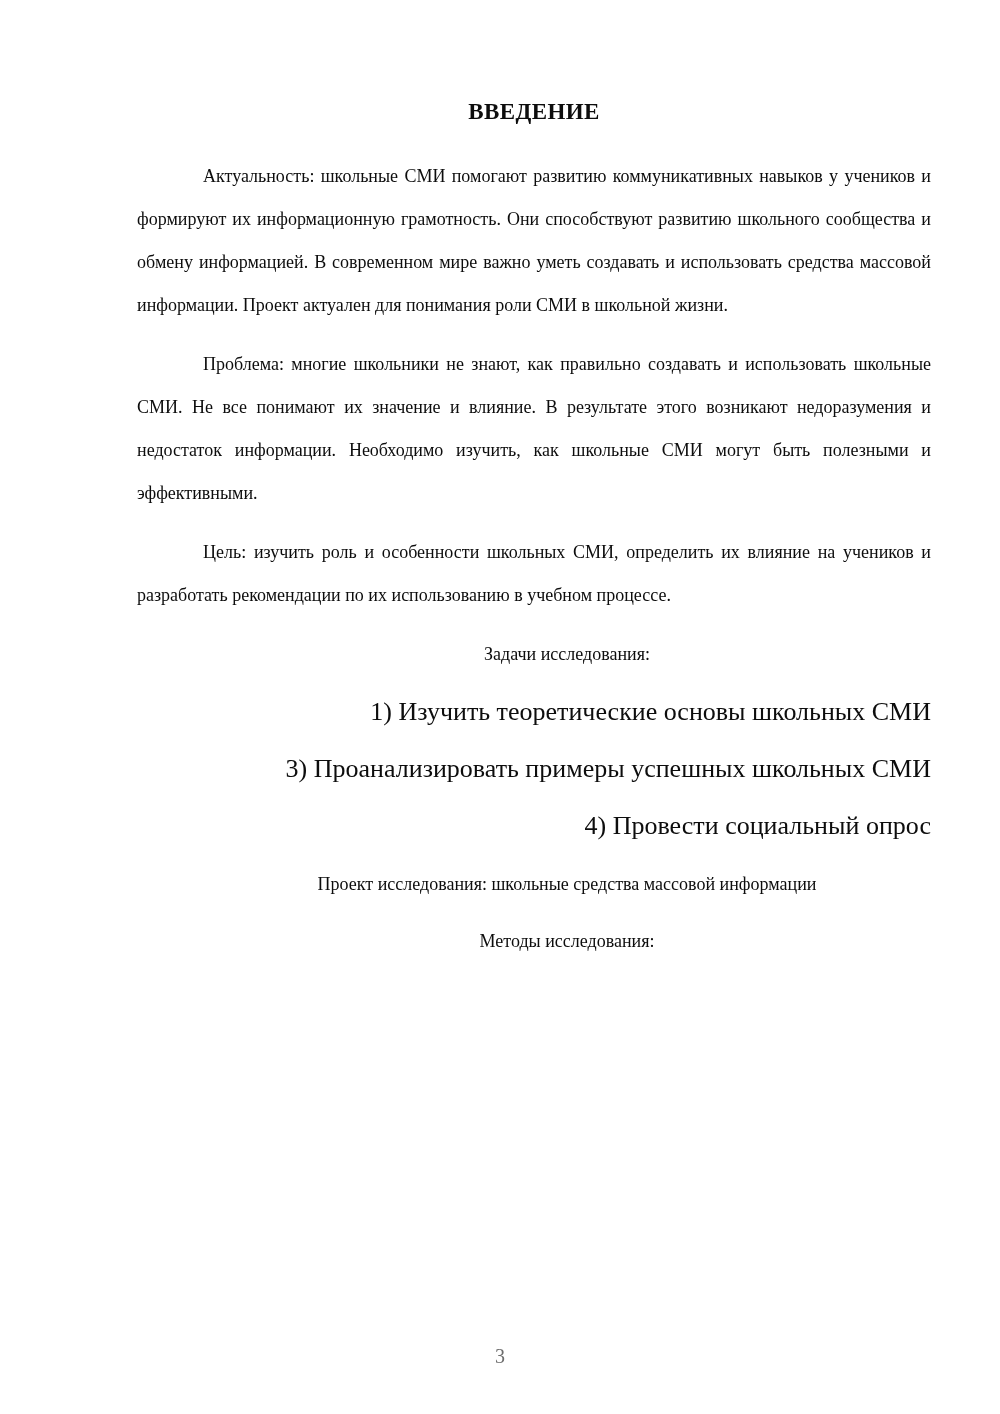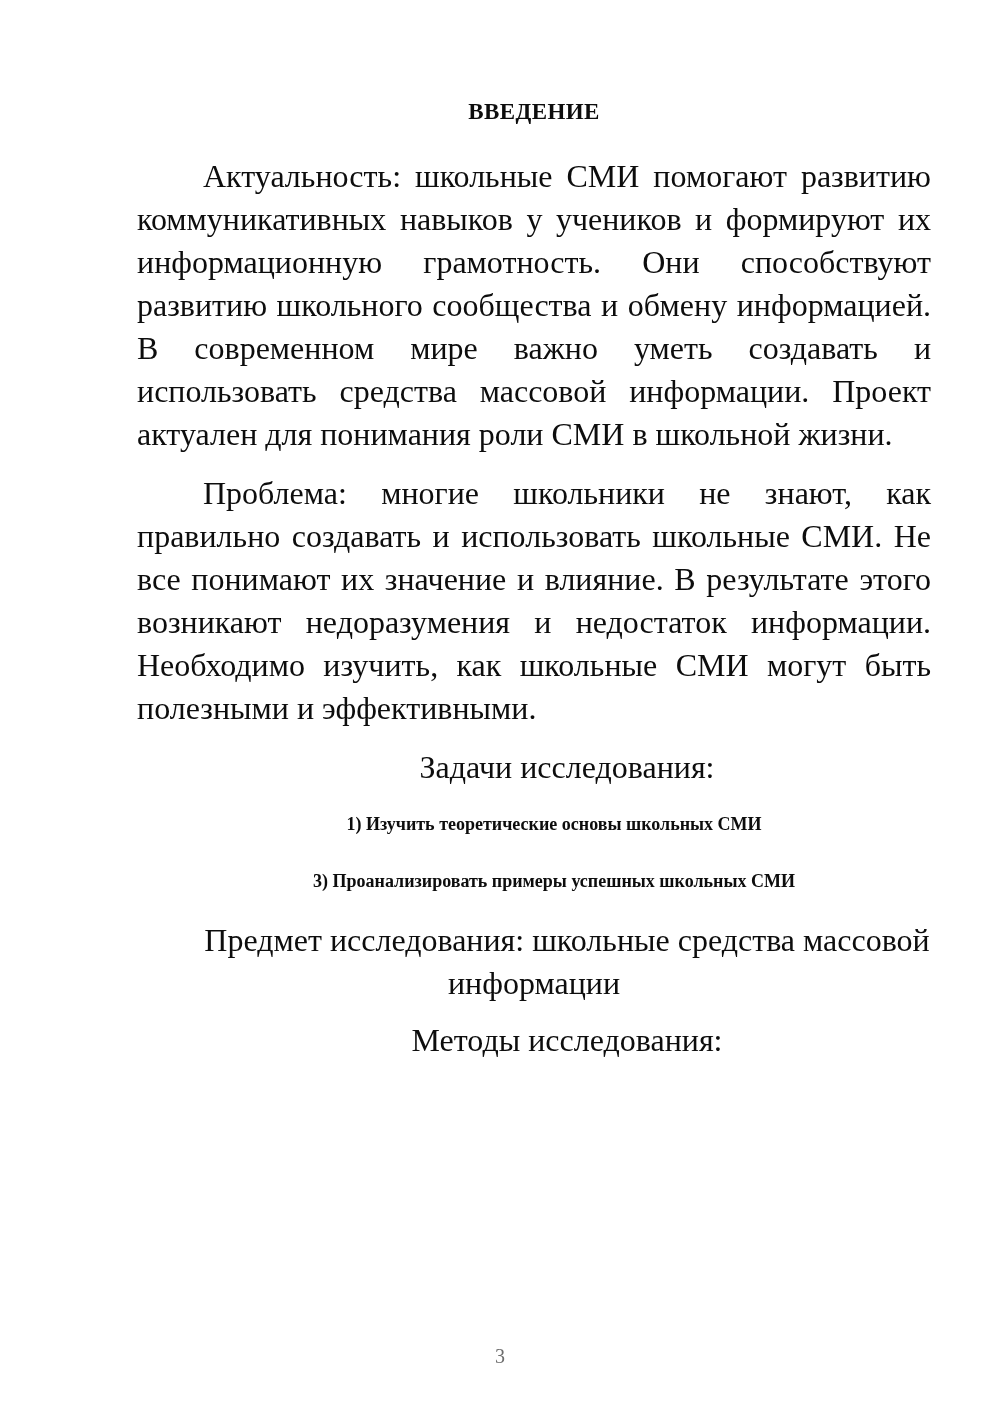--- a/index.html
+++ b/index.html
@@ -32,43 +32,42 @@
     font-size: 23px;
     font-weight: bold;
     text-align: center;
     letter-spacing: 0.4px;
     line-height: 1.25;
     margin: 0 0 28px 0;
   }
 
   
   .para {
-    font-size: 32px;
+    font-size: 18px;
     line-height: 43px;
     text-align: justify;
     text-justify: inter-word;
     text-indent: 66px;
     margin: 0 0 16px 0;
     hyphens: none;
   }
 
   
   .para.lead {
     text-align: center;
     margin-bottom: 14px;
   }
 
   
   .list-item {
-    font-size: 18px;
+    font-size: 26px;
     line-height: 43px;
-    text-align: center;
+    text-align: right;
     text-indent: 0;
     margin: 0 0 14px 40px;
-    font-weight: bold;
   }
 
   .list-block {
     margin: 0 0 16px 0;
   }
 
   .page-number {
     position: absolute;
     left: 0;
     right: 0;
@@ -85,30 +84,32 @@
 <div class="page">
 
   <div class="content">
 
     <h1 class="doc-heading">ВВЕДЕНИЕ</h1>
 
     <p class="para">Актуальность: школьные СМИ помогают развитию коммуникативных навыков у учеников и формируют их информационную грамотность. Они способствуют развитию школьного сообщества и обмену информацией. В современном мире важно уметь создавать и использовать средства массовой информации. Проект актуален для понимания роли СМИ в школьной жизни.</p>
 
     <p class="para">Проблема: многие школьники не знают, как правильно создавать и использовать школьные СМИ. Не все понимают их значение и влияние. В результате этого возникают недоразумения и недостаток информации. Необходимо изучить, как школьные СМИ могут быть полезными и эффективными.</p>
 
+    <p class="para">Цель: изучить роль и особенности школьных СМИ, определить их влияние на учеников и разработать рекомендации по их использованию в учебном процессе.</p>
 
     <p class="para lead">Задачи исследования:</p>
 
     <div class="list-block">
       <p class="list-item">1) Изучить теоретические основы школьных СМИ</p>
       <p class="list-item">3) Проанализировать примеры успешных школьных СМИ</p>
+      <p class="list-item">4) Провести социальный опрос</p>
     </div>
 
 
-    <p class="para lead">Предмет исследования: школьные средства массовой информации</p>
+    <p class="para lead">Проект исследования: школьные средства массовой информации</p>
 
 
     <p class="para lead">Методы исследования:</p>
 
   </div>
 
   <div class="page-number">3</div>
 
 </div>
 

